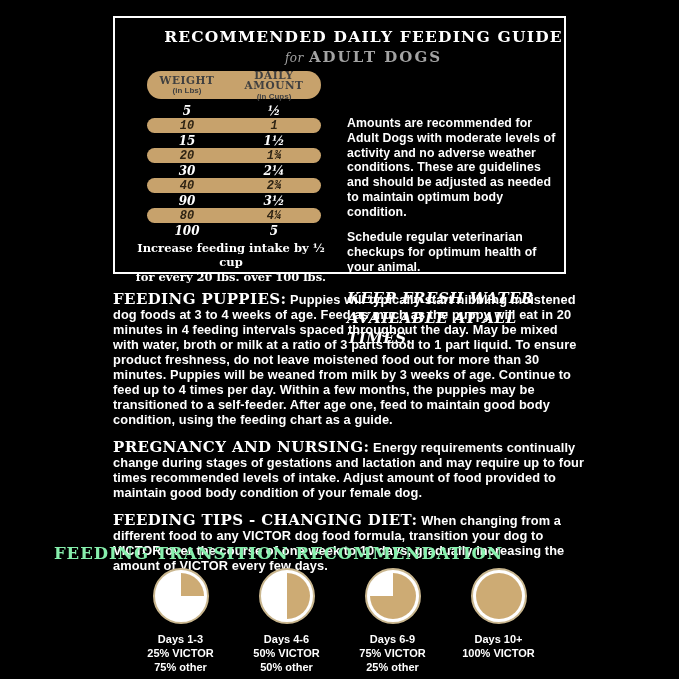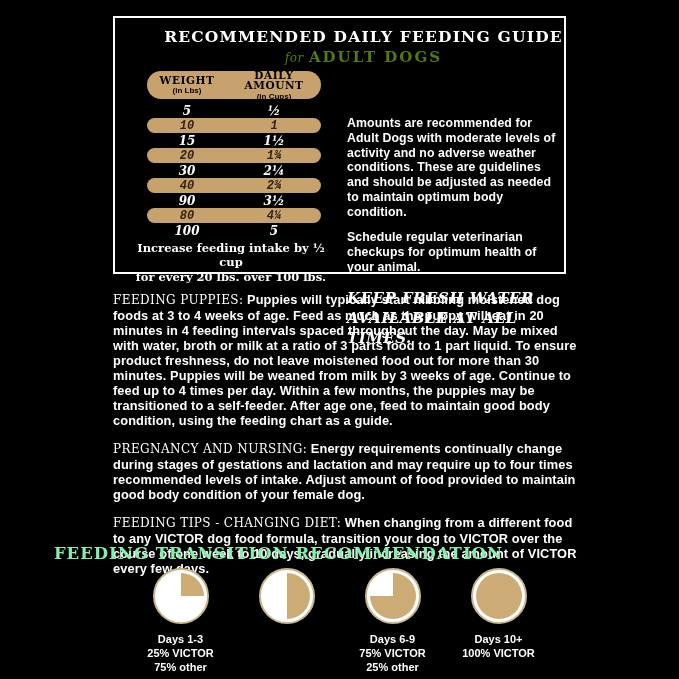--- a/index.html
+++ b/index.html
@@ -13,28 +13,28 @@
   }
   .panel {
     position:absolute; left:113px; top:16px; width:453px; height:258px;
     border:2px solid #fff; background:#000;padding-left:48px;
   }
   .panel-title { text-align:center; padding-top:9px; }
   .title-main {
     font-family:"DejaVu Serif", serif; font-weight:bold;
     font-size:15.5px; letter-spacing:1.2px; color:#fff;
   }
-  .title-sub { margin-top:1px; font-family:"DejaVu Serif", serif; color:#4d7c0f; }
+  .title-sub { margin-top:1px; font-family:"DejaVu Serif", serif; color:#a3a3a3; }
   .title-for { font-style:italic; font-size:12px; letter-spacing:.5px; }
   .title-dogs { font-weight:bold; font-size:15px; letter-spacing:2px; }
 
   .feed-table { position:absolute; left:32px; top:53px; width:174px; }
   .thead {
     background:#C7A26C; border-radius:14px; height:28px;
-    display:flex; align-items:center; color:#000000;
+    display:flex; align-items:center; color:#404040;
   }
   .thcol { text-align:center; line-height:1; }
   .thcol.c1 { width:46%; }
   .thcol.c2 { width:54%; }
   .th-main { font-family:"DejaVu Serif", serif; font-weight:bold; font-size:10.5px; letter-spacing:.6px; }
   .th-sub { font-size:8px; margin-top:2px; font-weight:bold; }
   .tbody { margin-top:4px; }
   .trow {
     height:15px; display:flex; align-items:center;
     font-family:"DejaVu Serif", serif; font-weight:bold; font-style:italic;
@@ -56,22 +56,22 @@
   .notes p { margin-bottom:11px; }
   .notes-emphasis {
     margin-top:13px;
     font-family:"DejaVu Serif", serif; font-weight:bold; font-style:italic;
     font-size:15px; line-height:1.35; letter-spacing:.5px;
   }
 
   .sections { position:absolute; left:113px; top:292px; width:472px; }
   .section { margin-bottom:13px; font-size:12.8px; line-height:15px; font-weight:bold; letter-spacing:.1px; }
   .sec-head {
-    font-family:"DejaVu Serif", serif; font-weight:normal;
-    font-size:12px; letter-spacing:.4px;
+    font-family:"DejaVu Serif", serif; font-weight:bold;
+    font-size:15px; letter-spacing:.4px;
   }
 
   .transition-title {
     position:absolute; left:0; top:544px; width:557px; text-align:center;
     font-family:"DejaVu Serif", serif; font-weight:bold;
     font-size:16.5px; letter-spacing:1px; color:#86efac;
   }
   .pies {
     position:absolute; left:0; top:568px; width:679px;
     display:flex; justify-content:center; gap:28px;
@@ -181,20 +181,25 @@
     <div class="pie-labels">
       <div>Days 1-3</div>
       <div>25% VICTOR</div>
       <div>75% other</div>
     </div>
   </div>
   <div class="pie-step">
     <div class="pie">
       <div class="pie-fill" style="background: conic-gradient(rgb(205, 171, 116) 0deg, rgb(205, 171, 116) 50%, rgb(255, 255, 255) 0deg);"></div>
     </div>
+    <div class="pie-labels">
+      <div>Days 4-6</div>
+      <div>50% VICTOR</div>
+      <div>50% other</div>
+    </div>
   </div>
   <div class="pie-step">
     <div class="pie">
       <div class="pie-fill" style="background: conic-gradient(rgb(205, 171, 116) 0deg, rgb(205, 171, 116) 75%, rgb(255, 255, 255) 0deg);"></div>
     </div>
     <div class="pie-labels">
       <div>Days 6-9</div>
       <div>75% VICTOR</div>
       <div>25% other</div>
     </div>

